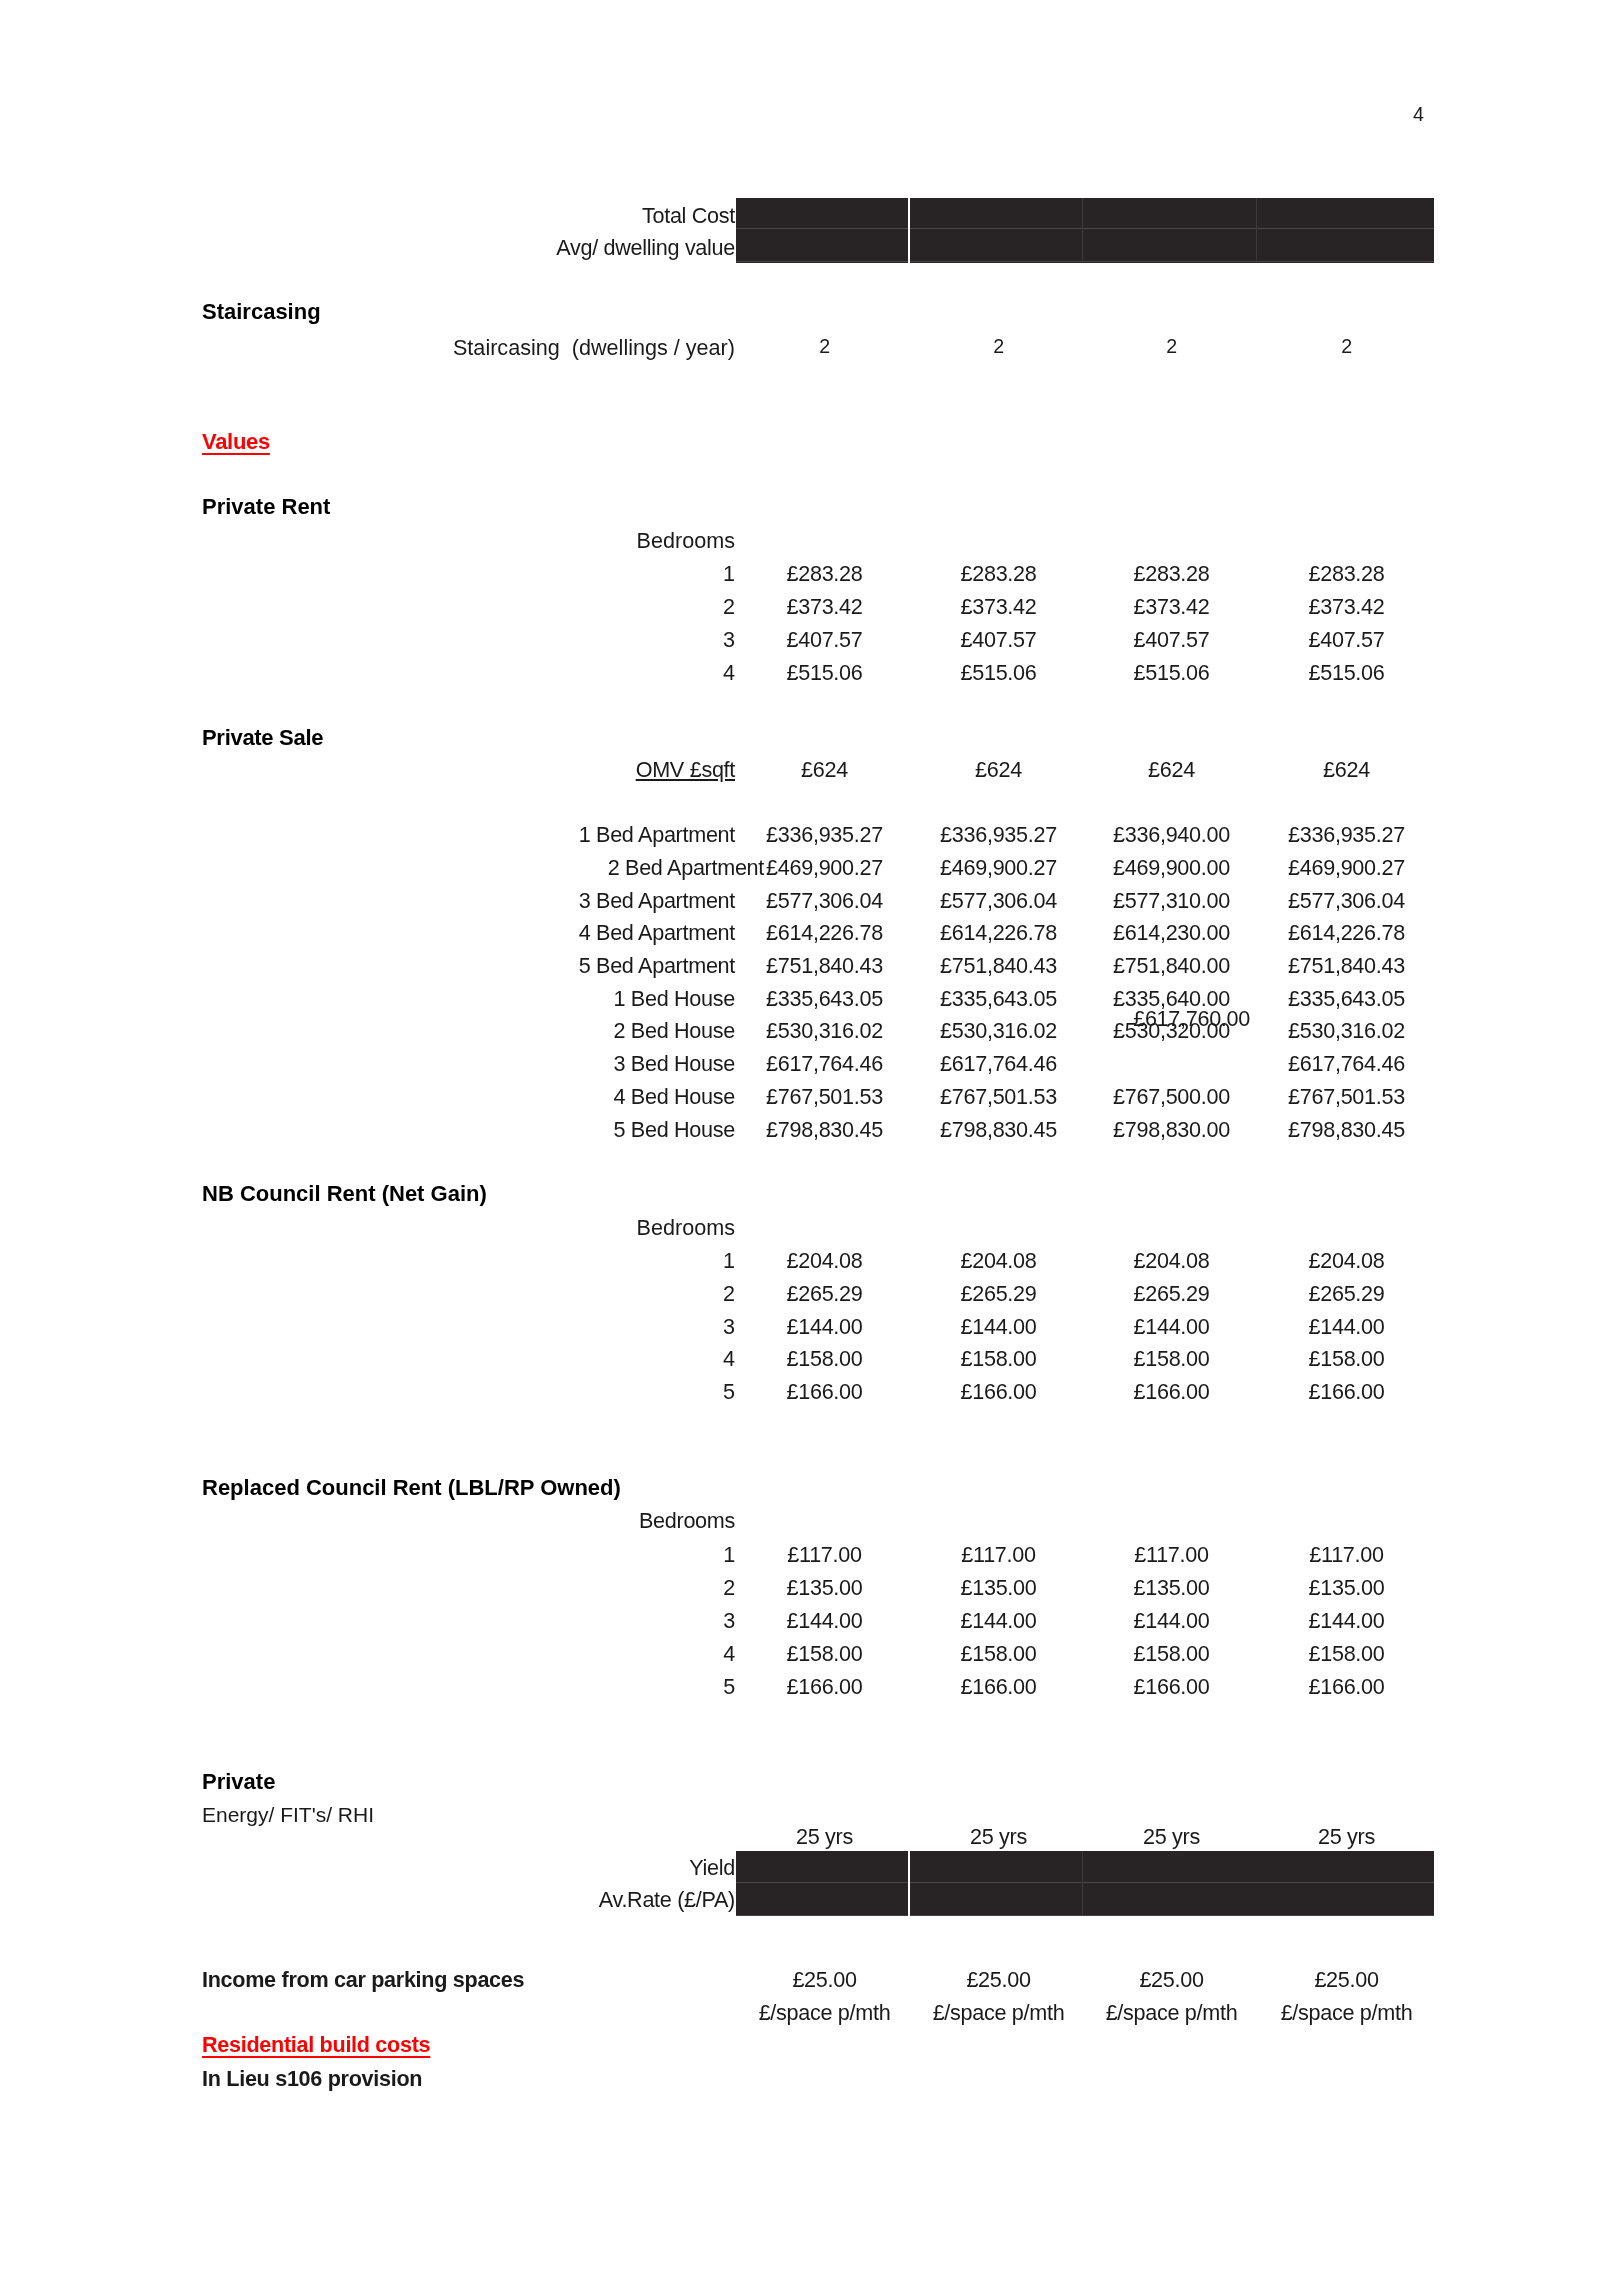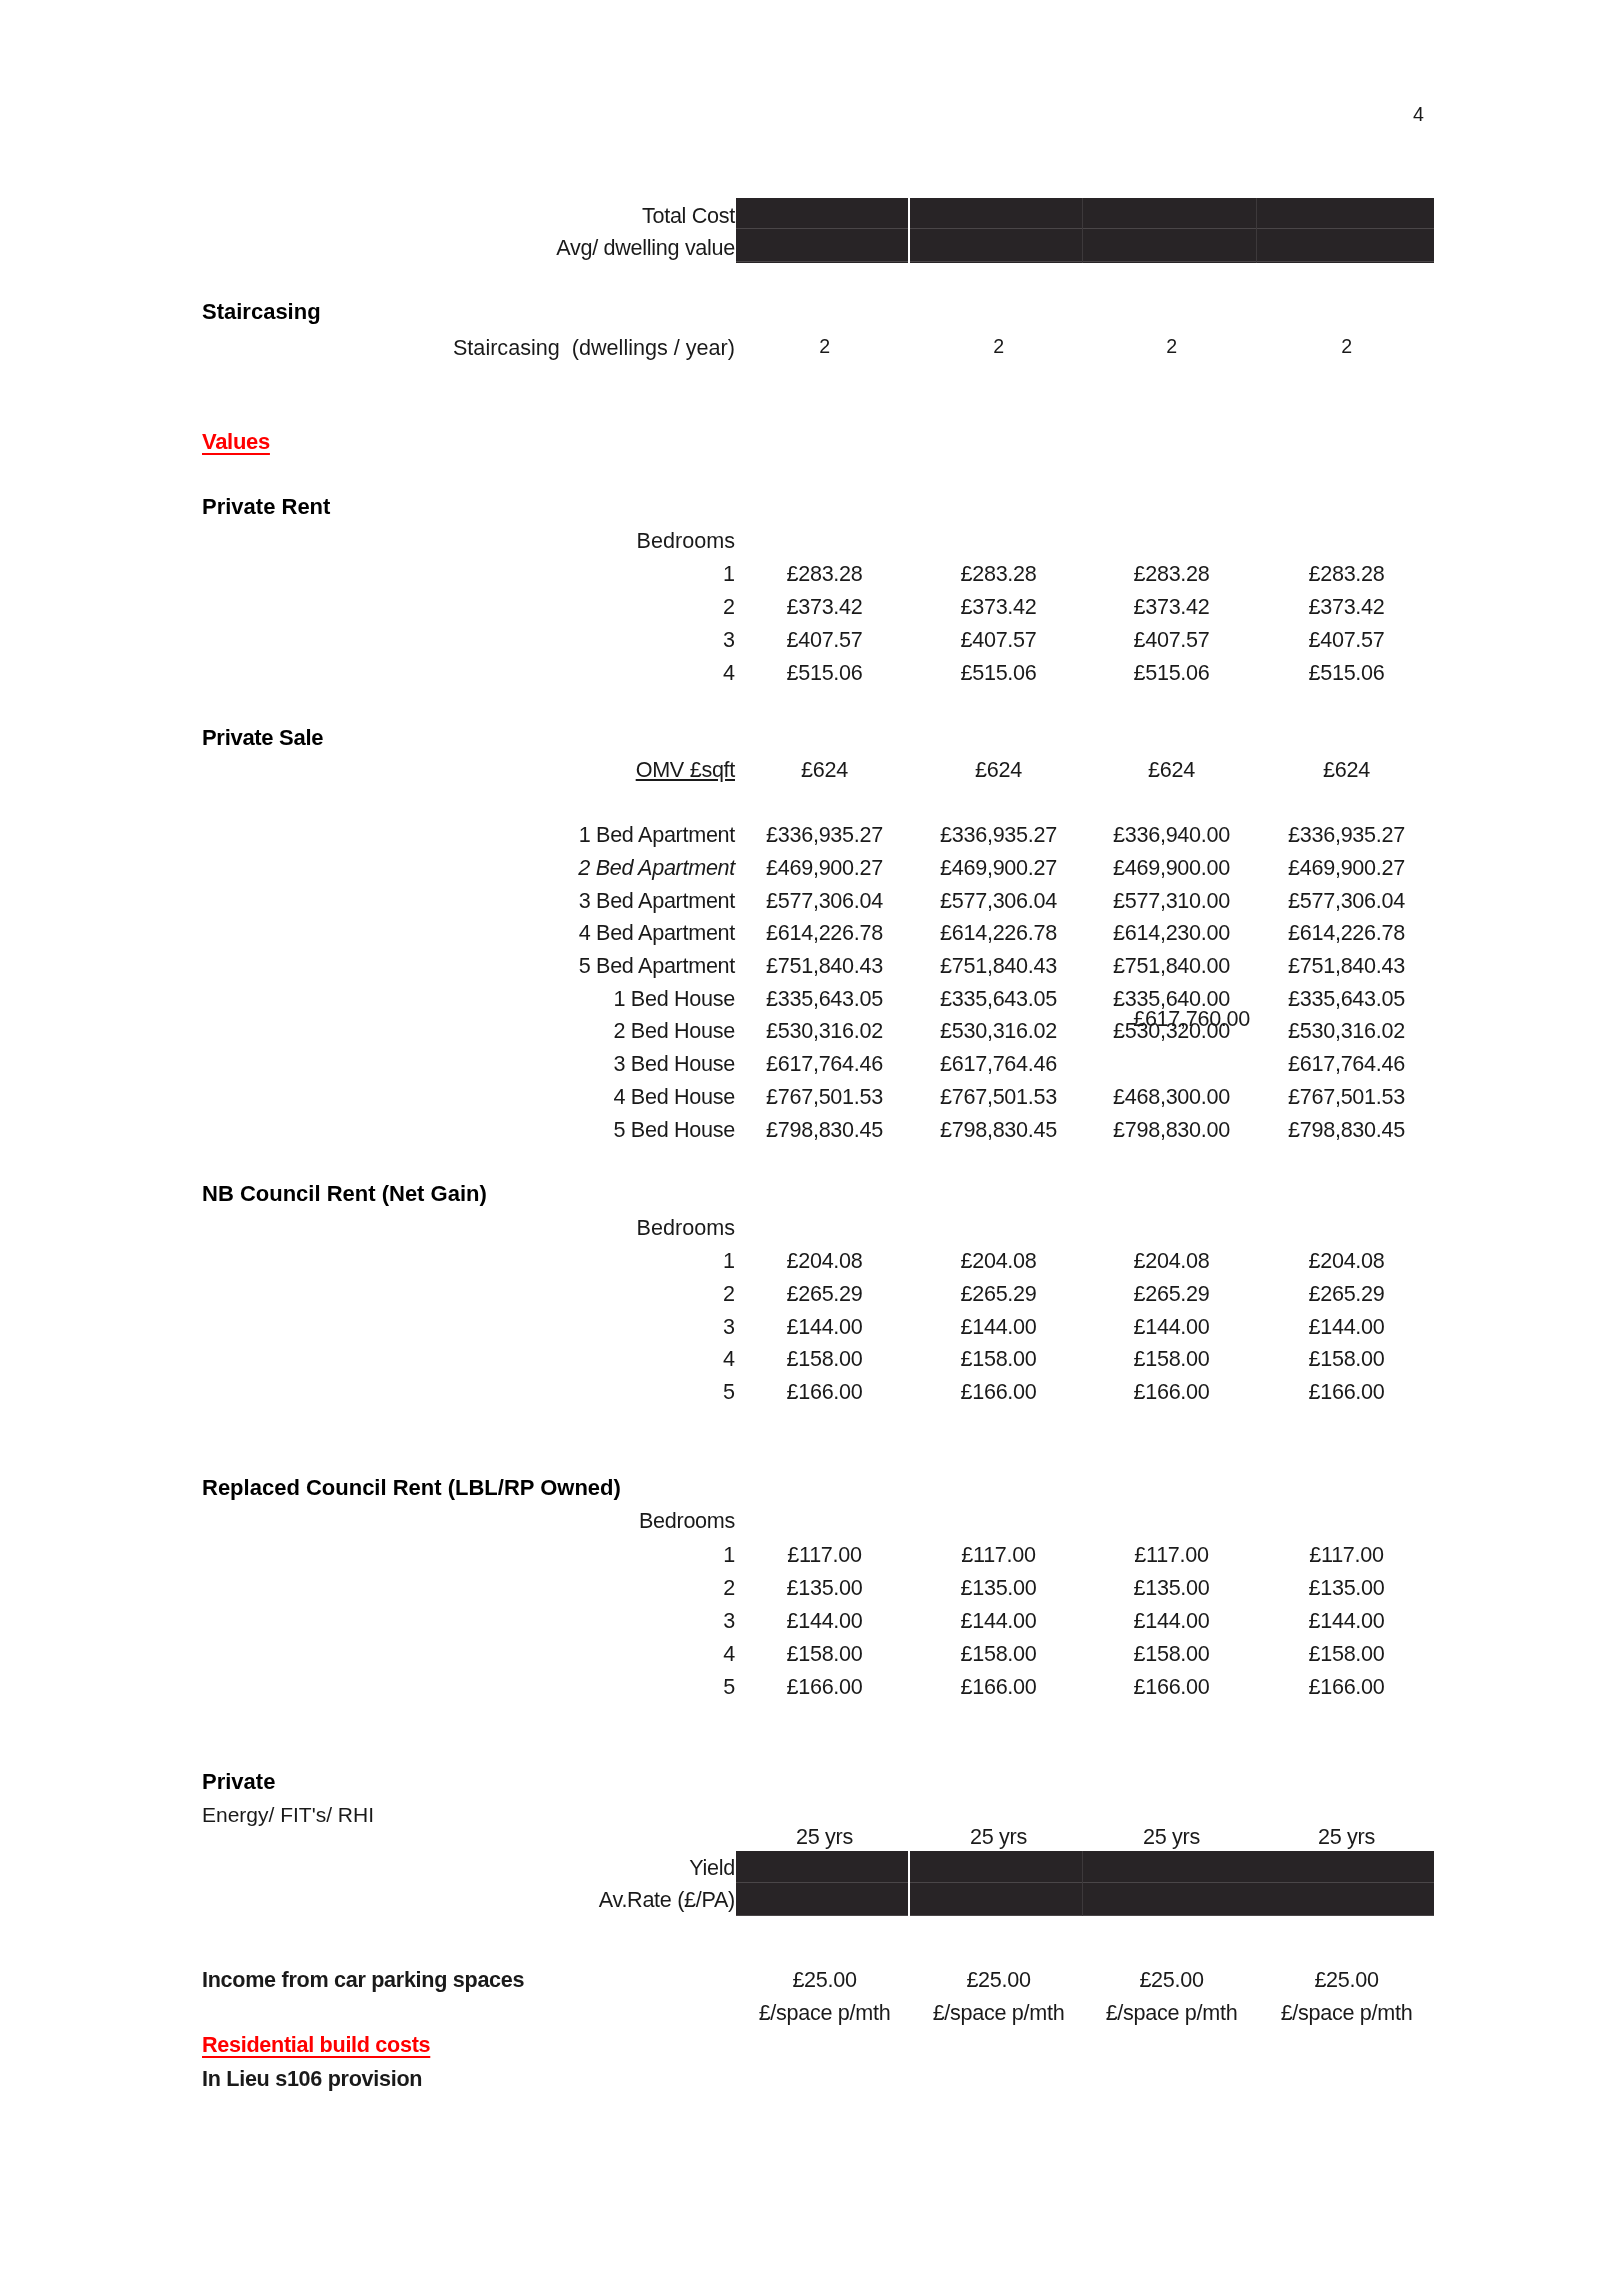--- a/index.html
+++ b/index.html
@@ -70,21 +70,21 @@
 <div class="abs cal val" style="left:746px; top:759px;">£624</div>
 <div class="abs cal val" style="left:920px; top:759px;">£624</div>
 <div class="abs cal val" style="left:1093px; top:759px;">£624</div>
 <div class="abs cal val" style="left:1268px; top:759px;">£624</div>
 <div id="private-sale-rows">
     <div class="abs lbl cal" style="right: 888px; top: 824px;">1 Bed Apartment</div>
     <div class="abs cal val" style="left: 746px; top: 824px;">£336,935.27</div>
     <div class="abs cal val" style="left: 920px; top: 824px;">£336,935.27</div>
     <div class="abs cal val" style="left: 1093px; top: 824px;">£336,940.00</div>
     <div class="abs cal val" style="left: 1268px; top: 824px;">£336,935.27</div>
-    <div class="abs lbl cal" style="right: 888px; top: 857px; font-style: italic;">2 Bed Apartment</div>
+    <div class="abs lbl cal" style="right: 859px; top: 857px;">2 Bed Apartment</div>
     <div class="abs cal val" style="left: 746px; top: 857px;">£469,900.27</div>
     <div class="abs cal val" style="left: 920px; top: 857px;">£469,900.27</div>
     <div class="abs cal val" style="left: 1093px; top: 857px;">£469,900.00</div>
     <div class="abs cal val" style="left: 1268px; top: 857px;">£469,900.27</div>
     <div class="abs lbl cal" style="right: 888px; top: 890px;">3 Bed Apartment</div>
     <div class="abs cal val" style="left: 746px; top: 890px;">£577,306.04</div>
     <div class="abs cal val" style="left: 920px; top: 890px;">£577,306.04</div>
     <div class="abs cal val" style="left: 1093px; top: 890px;">£577,310.00</div>
     <div class="abs cal val" style="left: 1268px; top: 890px;">£577,306.04</div>
     <div class="abs lbl cal" style="right: 888px; top: 922px;">4 Bed Apartment</div>
@@ -108,21 +108,21 @@
     <div class="abs cal val" style="left: 1093px; top: 1020px;">£530,320.00</div>
     <div class="abs cal val" style="left: 1268px; top: 1020px;">£530,316.02</div>
     <div class="abs lbl cal" style="right: 888px; top: 1053px;">3 Bed House</div>
     <div class="abs cal val" style="left: 746px; top: 1053px;">£617,764.46</div>
     <div class="abs cal val" style="left: 920px; top: 1053px;">£617,764.46</div>
     <div class="abs cal val" style="left: 1093px; top: 1008px; text-align: right;">£617,760.00</div>
     <div class="abs cal val" style="left: 1268px; top: 1053px;">£617,764.46</div>
     <div class="abs lbl cal" style="right: 888px; top: 1086px;">4 Bed House</div>
     <div class="abs cal val" style="left: 746px; top: 1086px;">£767,501.53</div>
     <div class="abs cal val" style="left: 920px; top: 1086px;">£767,501.53</div>
-    <div class="abs cal val" style="left: 1093px; top: 1086px;">£468,300.00</div>
+    <div class="abs cal val" style="left: 1093px; top: 1086px;">£767,500.00</div>
     <div class="abs cal val" style="left: 1268px; top: 1086px;">£767,501.53</div>
     <div class="abs lbl cal" style="right: 888px; top: 1119px;">5 Bed House</div>
     <div class="abs cal val" style="left: 746px; top: 1119px;">£798,830.45</div>
     <div class="abs cal val" style="left: 920px; top: 1119px;">£798,830.45</div>
     <div class="abs cal val" style="left: 1093px; top: 1119px;">£798,830.00</div>
     <div class="abs cal val" style="left: 1268px; top: 1119px;">£798,830.45</div>
   </div>
 
 <div class="abs arial h-bold" style="left:202px; top:1183px;">NB Council Rent (Net Gain)</div>
 <div class="abs arial lbl" style="right:888px; top:1217px;">Bedrooms</div>

